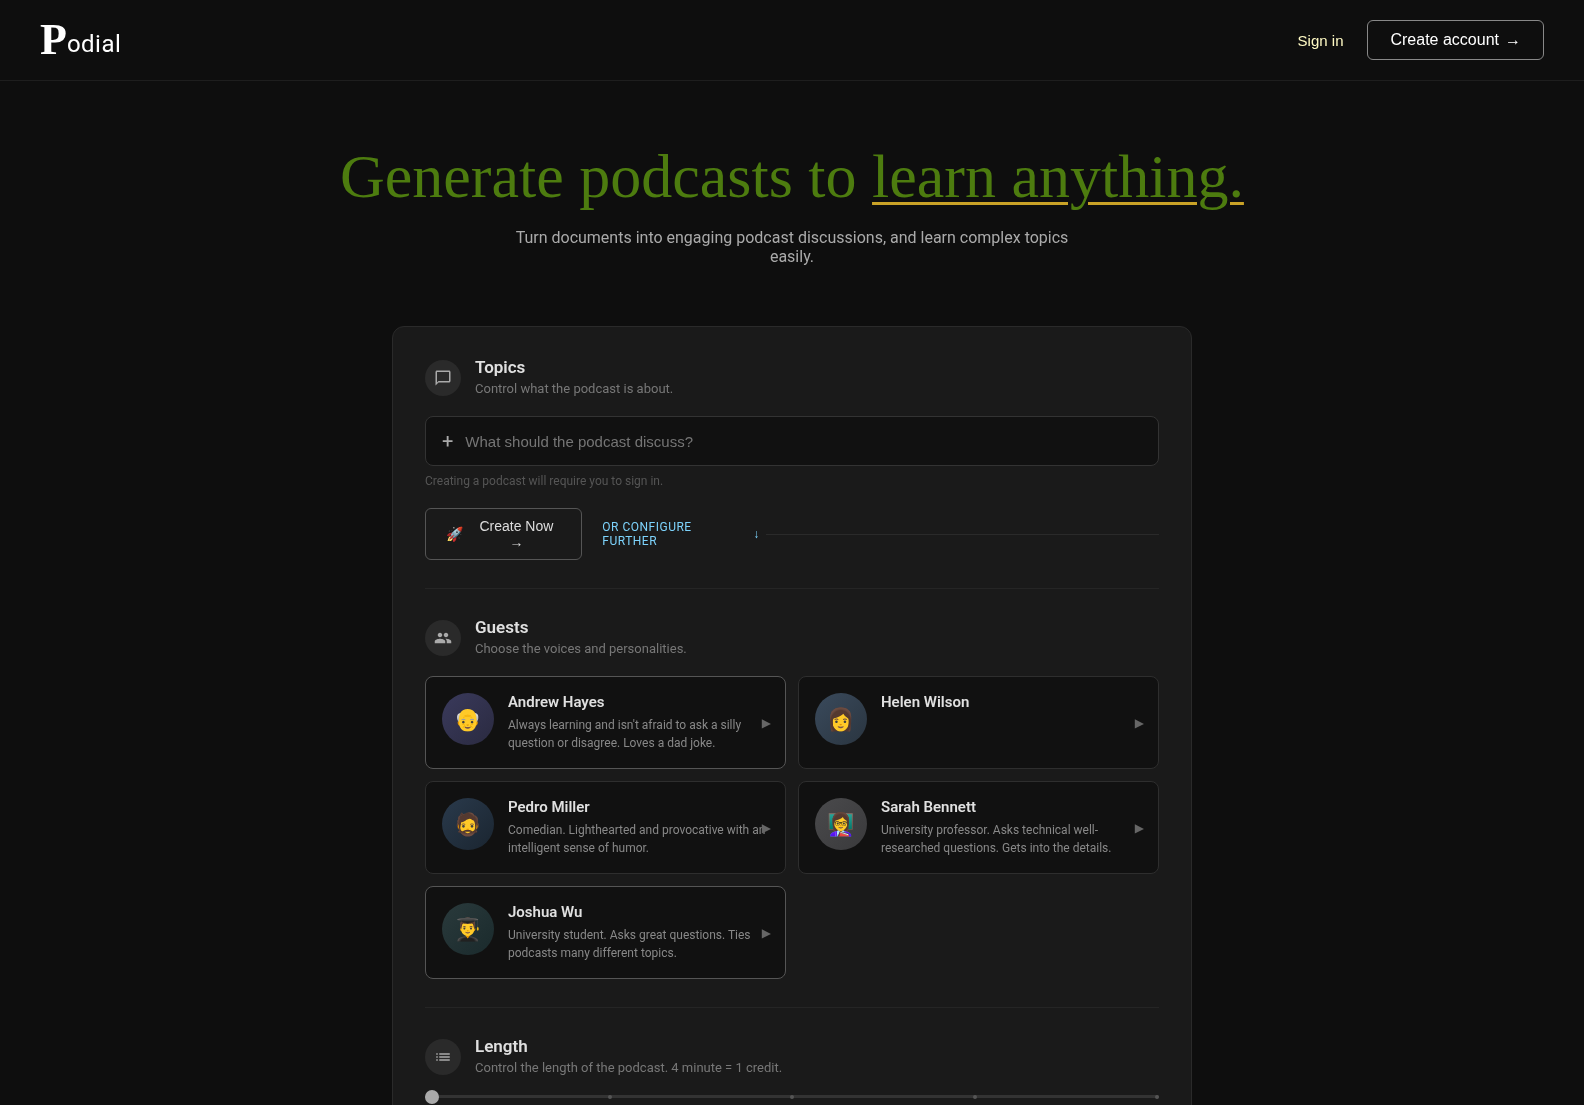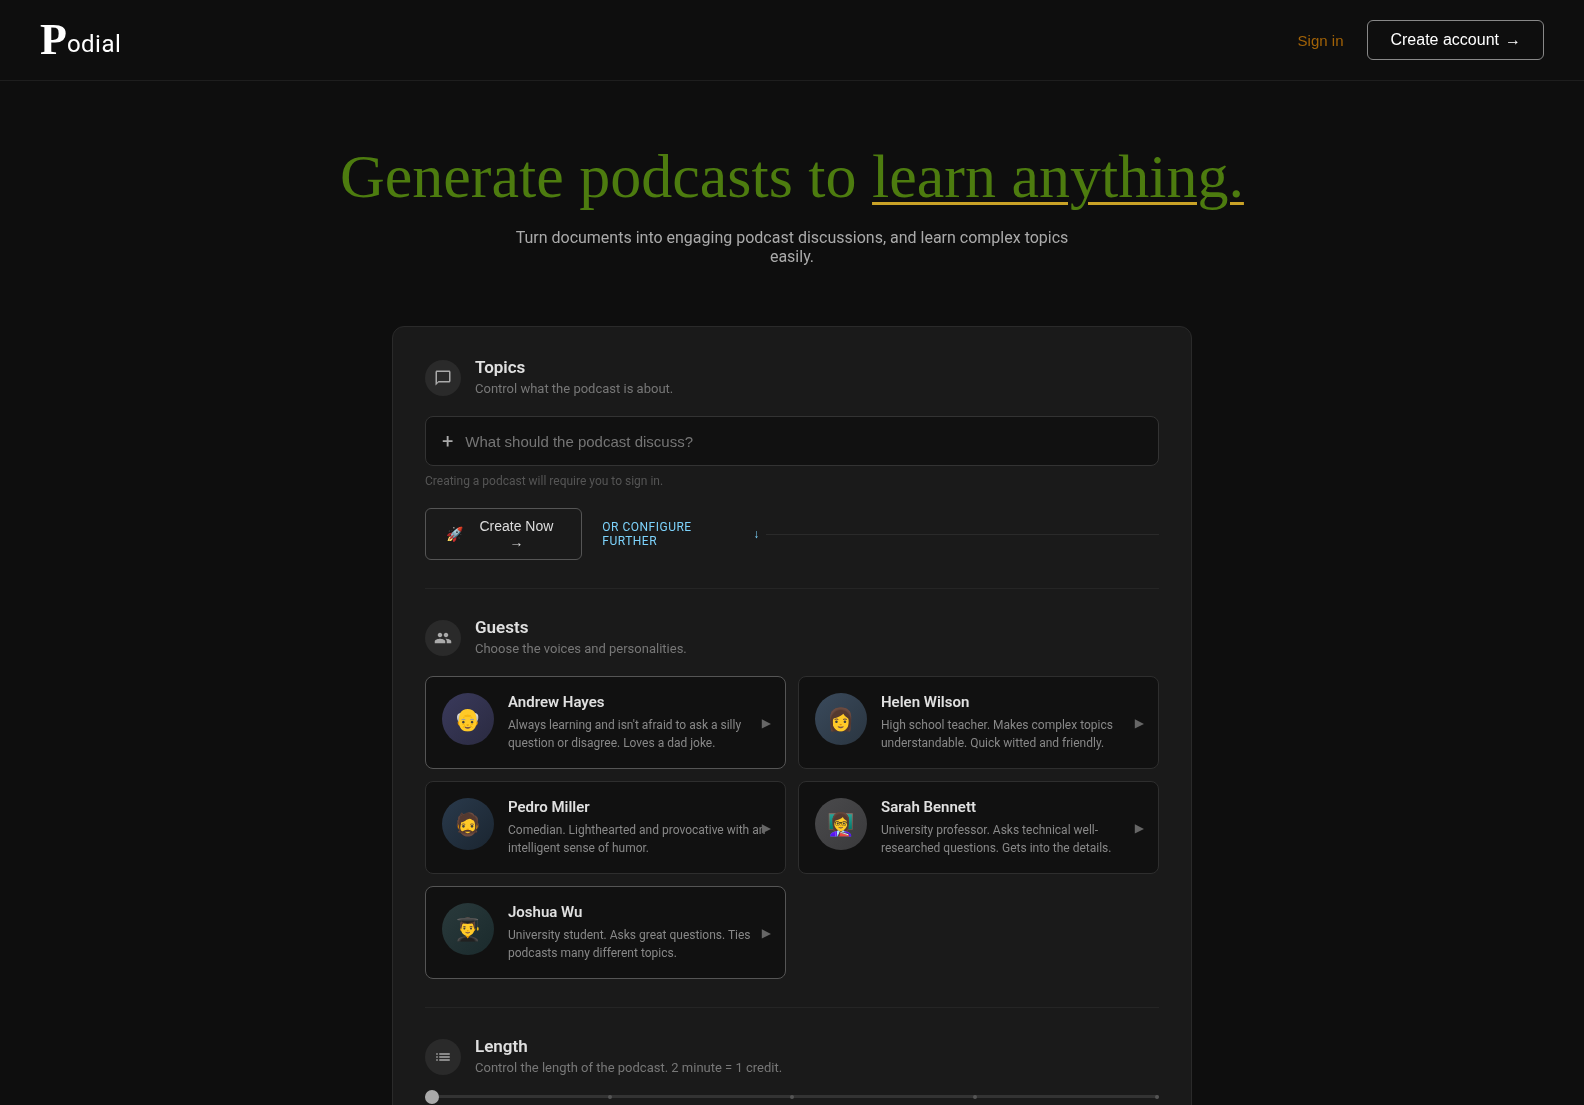--- a/index.html
+++ b/index.html
@@ -48,21 +48,21 @@
 
     .header-actions {
       display: flex;
       align-items: center;
       gap: 24px;
     }
 
     .sign-in-btn {
       background: none;
       border: none;
-      color: #a16207;
+      color: #fef9c3;
       font-size: 15px;
       cursor: pointer;
     }
 
     .create-account-btn {
       background: none;
       border: 1px solid #888;
       color: #fff;
       font-size: 16px;
       padding: 10px 22px;
@@ -433,21 +433,20 @@
         <div class="guest-desc">Always learning and isn't afraid to ask a silly question or disagree. Loves a dad joke.</div>
       </div>
       <span class="guest-play">▶</span>
     </div>
       <div class="guest-card">
       <div class="guest-avatar avatar-helen">
         <div class="avatar-face">👩</div>
       </div>
       <div class="guest-info">
         <div class="guest-name">Helen Wilson</div>
-        <div class="guest-desc">High school teacher. Makes complex topics understandable. Quick witted and friendly.</div>
       </div>
       <span class="guest-play">▶</span>
     </div>
       <div class="guest-card">
       <div class="guest-avatar avatar-pedro">
         <div class="avatar-face">🧔</div>
       </div>
       <div class="guest-info">
         <div class="guest-name">Pedro Miller</div>
         <div class="guest-desc">Comedian. Lighthearted and provocative with an intelligent sense of humor.</div>
@@ -480,21 +479,21 @@
 
   <div class="length-section">
     <div class="section-header">
       <div class="section-icon">
         <svg viewBox="0 0 24 24">
           <path d="M3 13h2v-2H3v2zm0 4h2v-2H3v2zm0-8h2V7H3v2zm4 4h14v-2H7v2zm0 4h14v-2H7v2zM7 7v2h14V7H7z"></path>
         </svg>
       </div>
       <div>
         <div class="section-title">Length</div>
-        <div class="section-subtitle">Control the length of the podcast. 2 minute = 1 credit.</div>
+        <div class="section-subtitle">Control the length of the podcast. 4 minute = 1 credit.</div>
       </div>
     </div>
 
     <div class="slider-container">
       <div class="slider-track">
         <div class="slider-dots">
           <span class="slider-dot"></span>
           <span class="slider-dot"></span>
           <span class="slider-dot"></span>
           <span class="slider-dot"></span>

